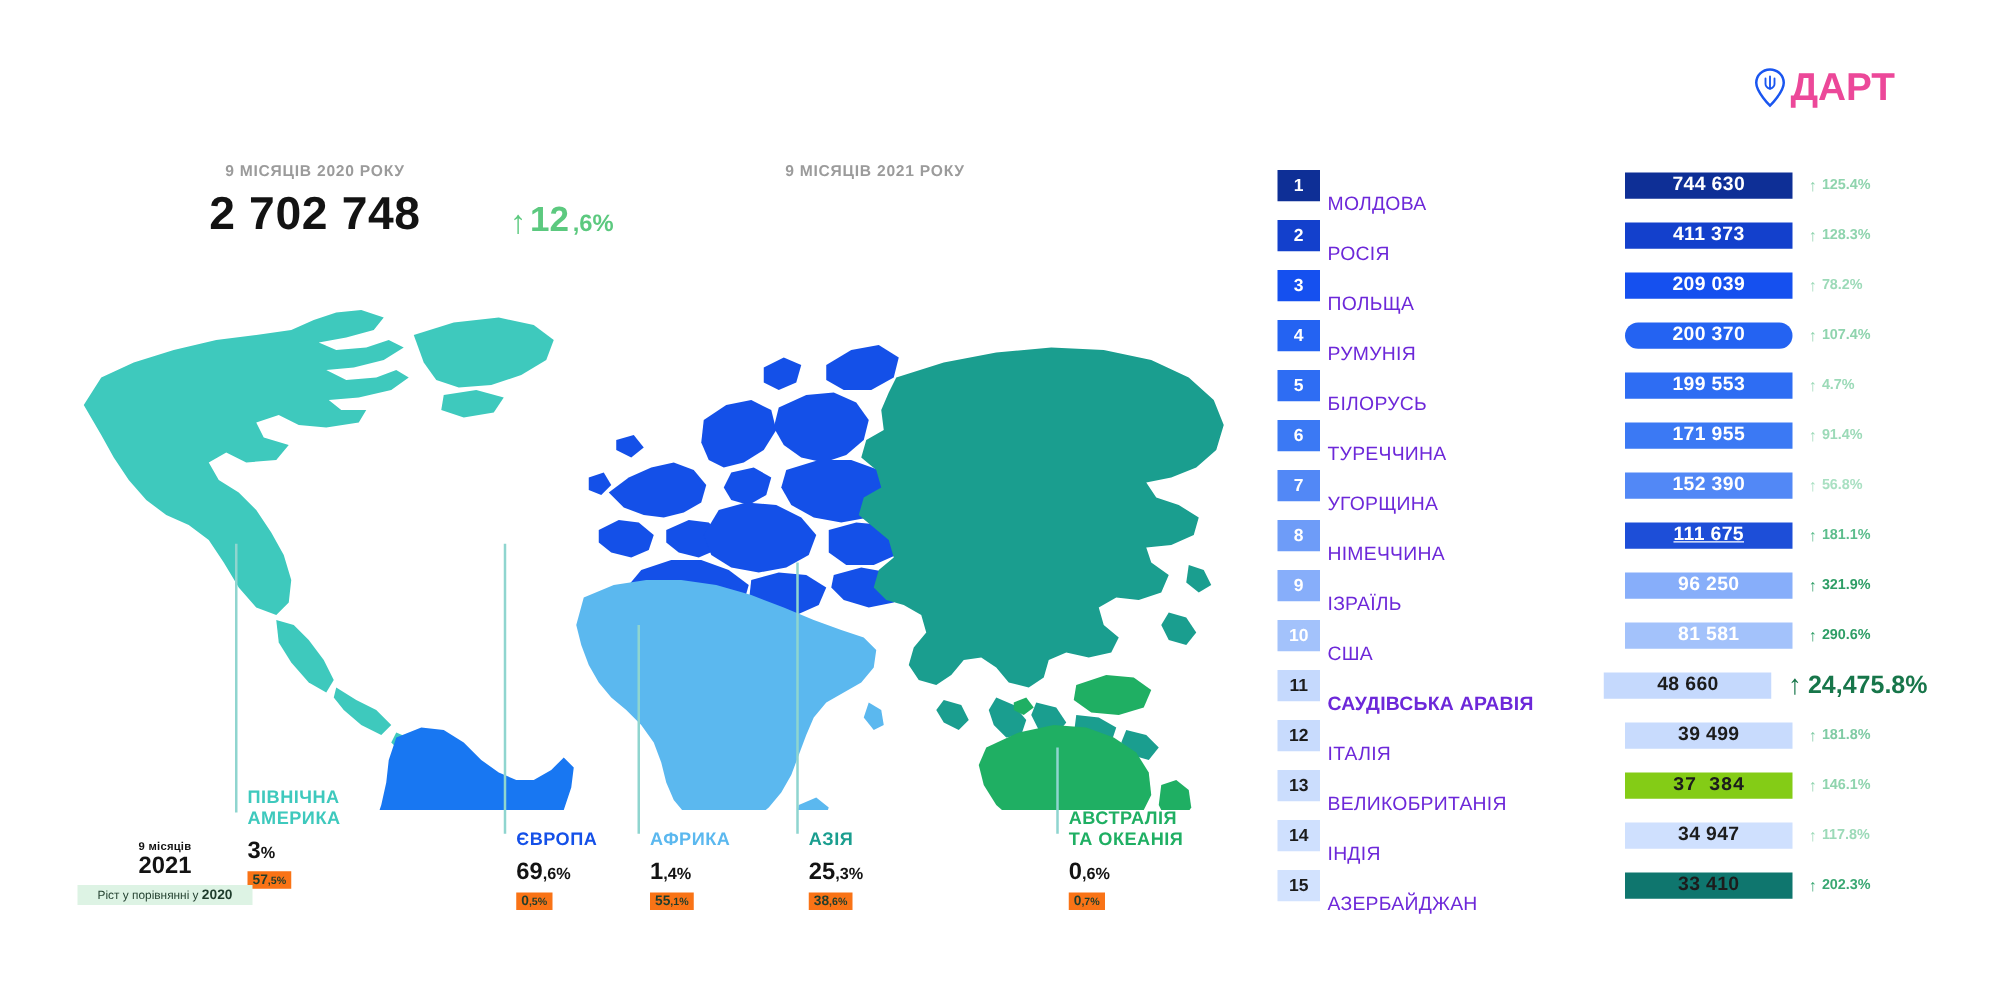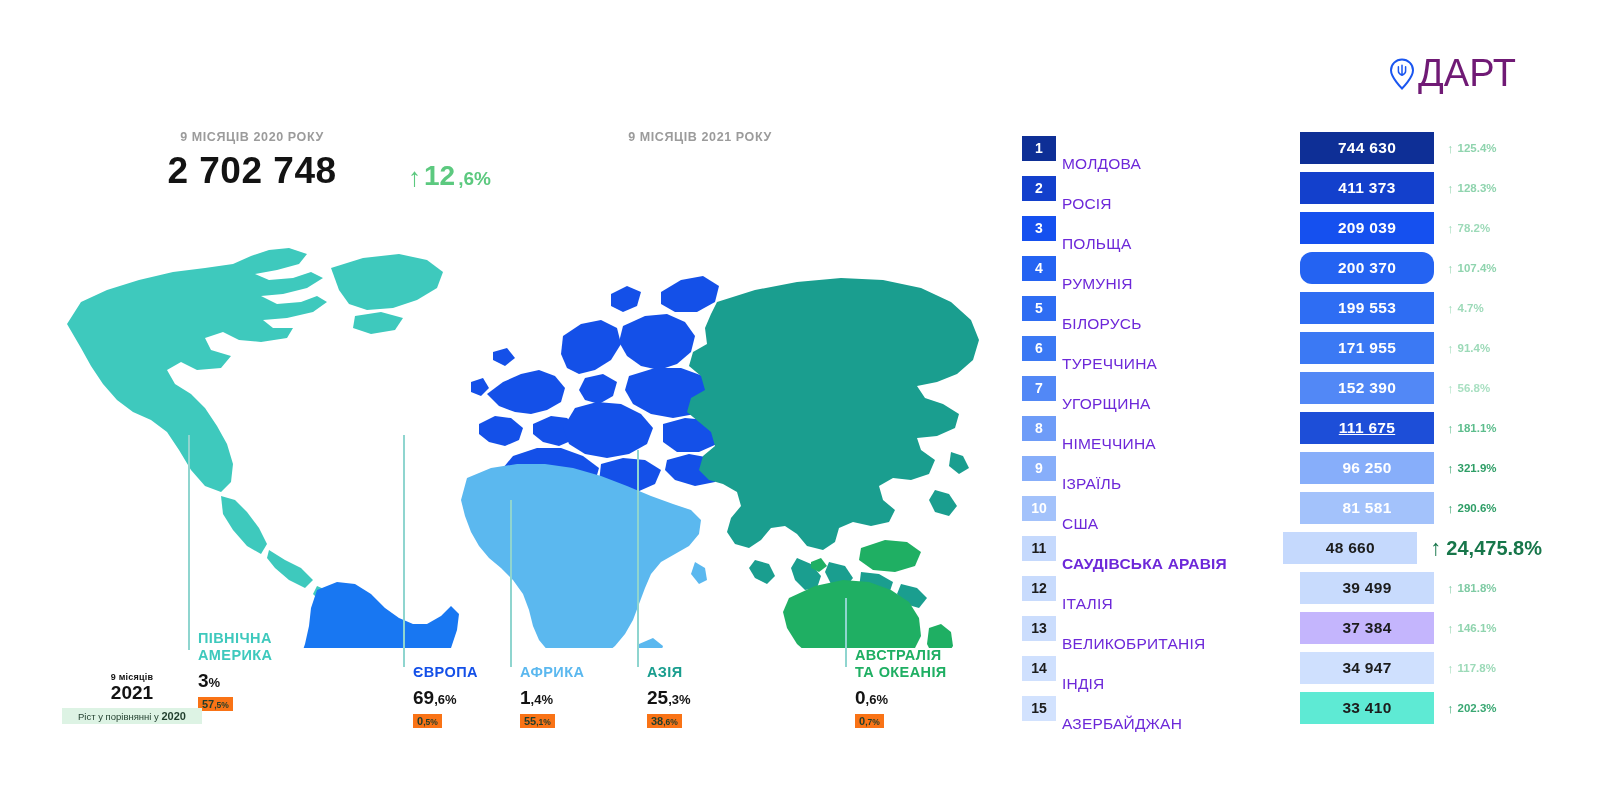--- a/index.html
+++ b/index.html
@@ -12,21 +12,21 @@
   .page { position: relative; width: 1600px; height: 800px; }
 
   
   .title {
     position: absolute; left: 57px; top: 52px;
     font-size: 35px; font-weight: 700; letter-spacing: -0.4px;
     color: #1a56f0;
   }
   .logo { position: absolute; right: 84px; top: 52px; display: flex; align-items: center; gap: 3px; }
   .logo-pin { width: 26px; height: 32px; display: block; }
-  .logo-text { font-size: 38px; font-weight: 400; color: #701a75; letter-spacing: 0px; }
+  .logo-text { font-size: 31px; font-weight: 700; color: #ec4899; letter-spacing: 0px; }
 
   
   .stat { position: absolute; text-align: center; }
   .stat-label {
     font-size: 12.5px; font-weight: 600; color: #9b9b9b;
     letter-spacing: 0.6px; margin-bottom: 6px; white-space: nowrap;
   }
   .stat-value {
     font-size: 37px; font-weight: 700; color: #131313;
     letter-spacing: 0.5px; white-space: nowrap;
@@ -83,21 +83,21 @@
   .rbadge {
     width: 34px; height: 25px; flex: 0 0 34px;
     display: flex; align-items: center; justify-content: center;
     font-size: 14px; font-weight: 700; color: #ffffff;
   }
   .rname {
     flex: 1; padding-left: 6px; font-size: 15.5px; color: #6d28d9;
     letter-spacing: 0.2px; white-space: nowrap; text-transform: uppercase; margin-top: 32px;
   }
   .rbar {
-    width: 134px; flex: 0 0 134px; height: 32px;
+    width: 134px; flex: 0 0 134px; height: 21px;
     display: flex; align-items: center; justify-content: center;
     font-size: 15.5px; font-weight: 700; color: #ffffff; letter-spacing: 0.3px;
   }
   .rpct {
     flex: 0 0 108px; padding-left: 13px;
     display: flex; align-items: center; gap: 4px;
     font-size: 11.5px; font-weight: 700; white-space: nowrap;
   }
   .rpct .arw { font-size: 13px; line-height: 1; }
   .rrow.hl .rname { font-weight: 700; }
@@ -403,41 +403,41 @@
       <div class="rbar" style="background:#c8dbfd;color:#1c1c1c;">39 499</div>
       <div class="rpct" style="color:#7fcba4;">
         <span class="arw">↑</span>
         <span>181.8%</span>
       </div>
     </div>
 
     <div class="rrow">
       <div class="rbadge" style="background:#cbddfd;color:#1c1c1c;">13</div>
       <div class="rname">ВЕЛИКОБРИТАНІЯ</div>
-      <div class="rbar" style="background:#c4b5fd;color:#1c1c1c;">37 384</div>
+      <div class="rbar" style="background:#84cc16;color:#1c1c1c;font-family:Liberation Mono, monospace;">37 384</div>
       <div class="rpct" style="color:#8fd4ae;">
         <span class="arw">↑</span>
         <span>146.1%</span>
       </div>
     </div>
 
     <div class="rrow">
       <div class="rbadge" style="background:#cfe0fe;color:#1c1c1c;">14</div>
       <div class="rname">ІНДІЯ</div>
       <div class="rbar" style="background:#cfe0fe;color:#1c1c1c;">34 947</div>
       <div class="rpct" style="color:#9cdab8;">
         <span class="arw">↑</span>
         <span>117.8%</span>
       </div>
     </div>
 
     <div class="rrow">
       <div class="rbadge" style="background:#d2e2fe;color:#1c1c1c;">15</div>
       <div class="rname">АЗЕРБАЙДЖАН</div>
-      <div class="rbar" style="background:#5eead4;color:#1c1c1c;">33 410</div>
+      <div class="rbar" style="background:#0f766e;color:#1c1c1c;">33 410</div>
       <div class="rpct" style="color:#3aa873;">
         <span class="arw">↑</span>
         <span>202.3%</span>
       </div>
     </div>
 
   </div>
 </div>
 
 </body></html>

